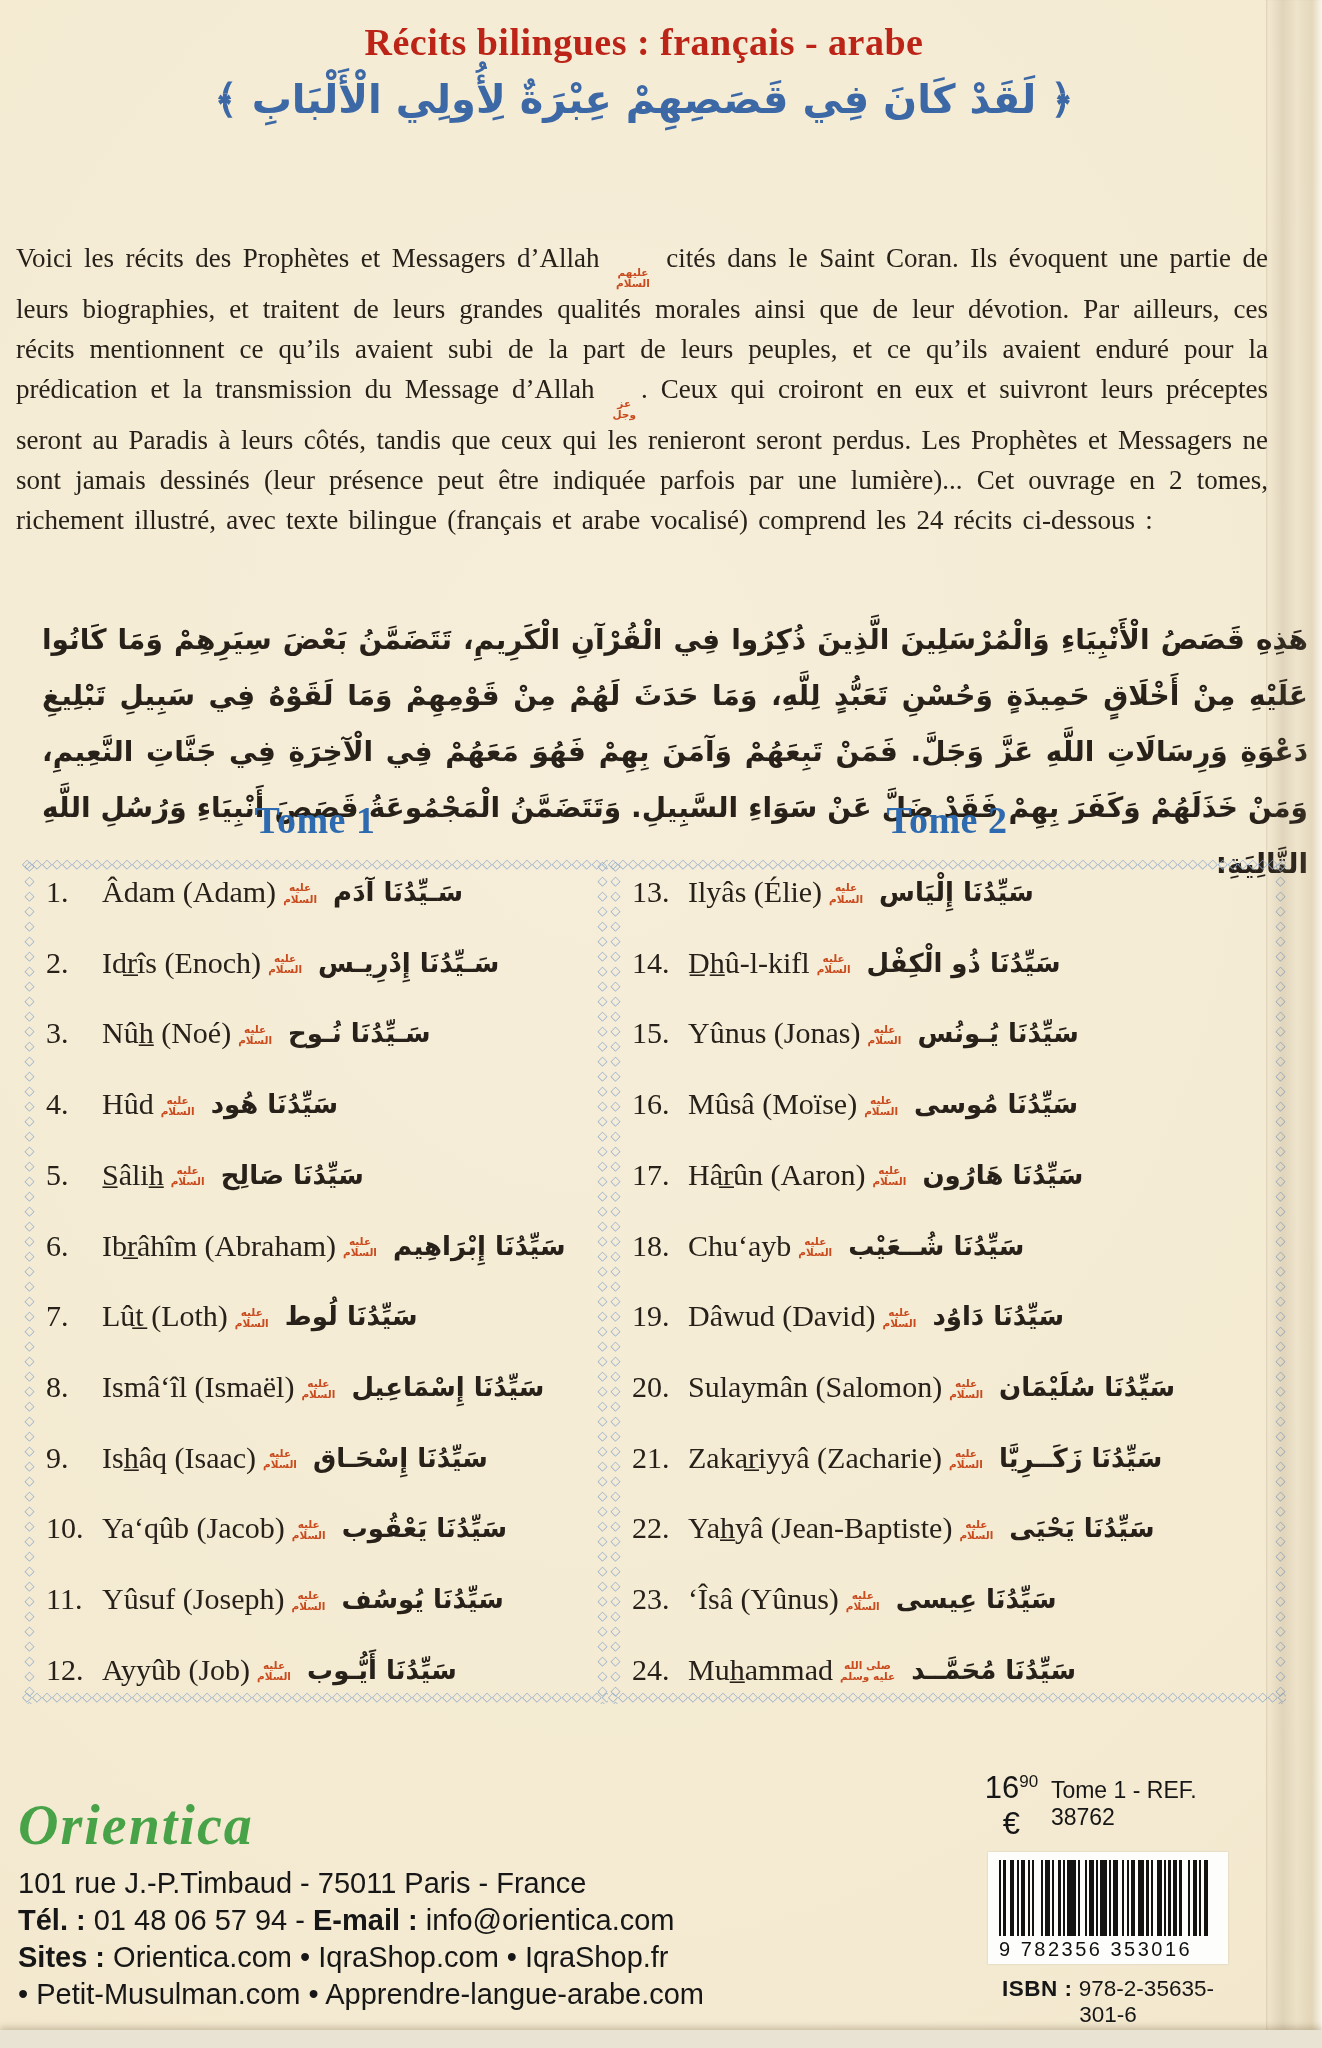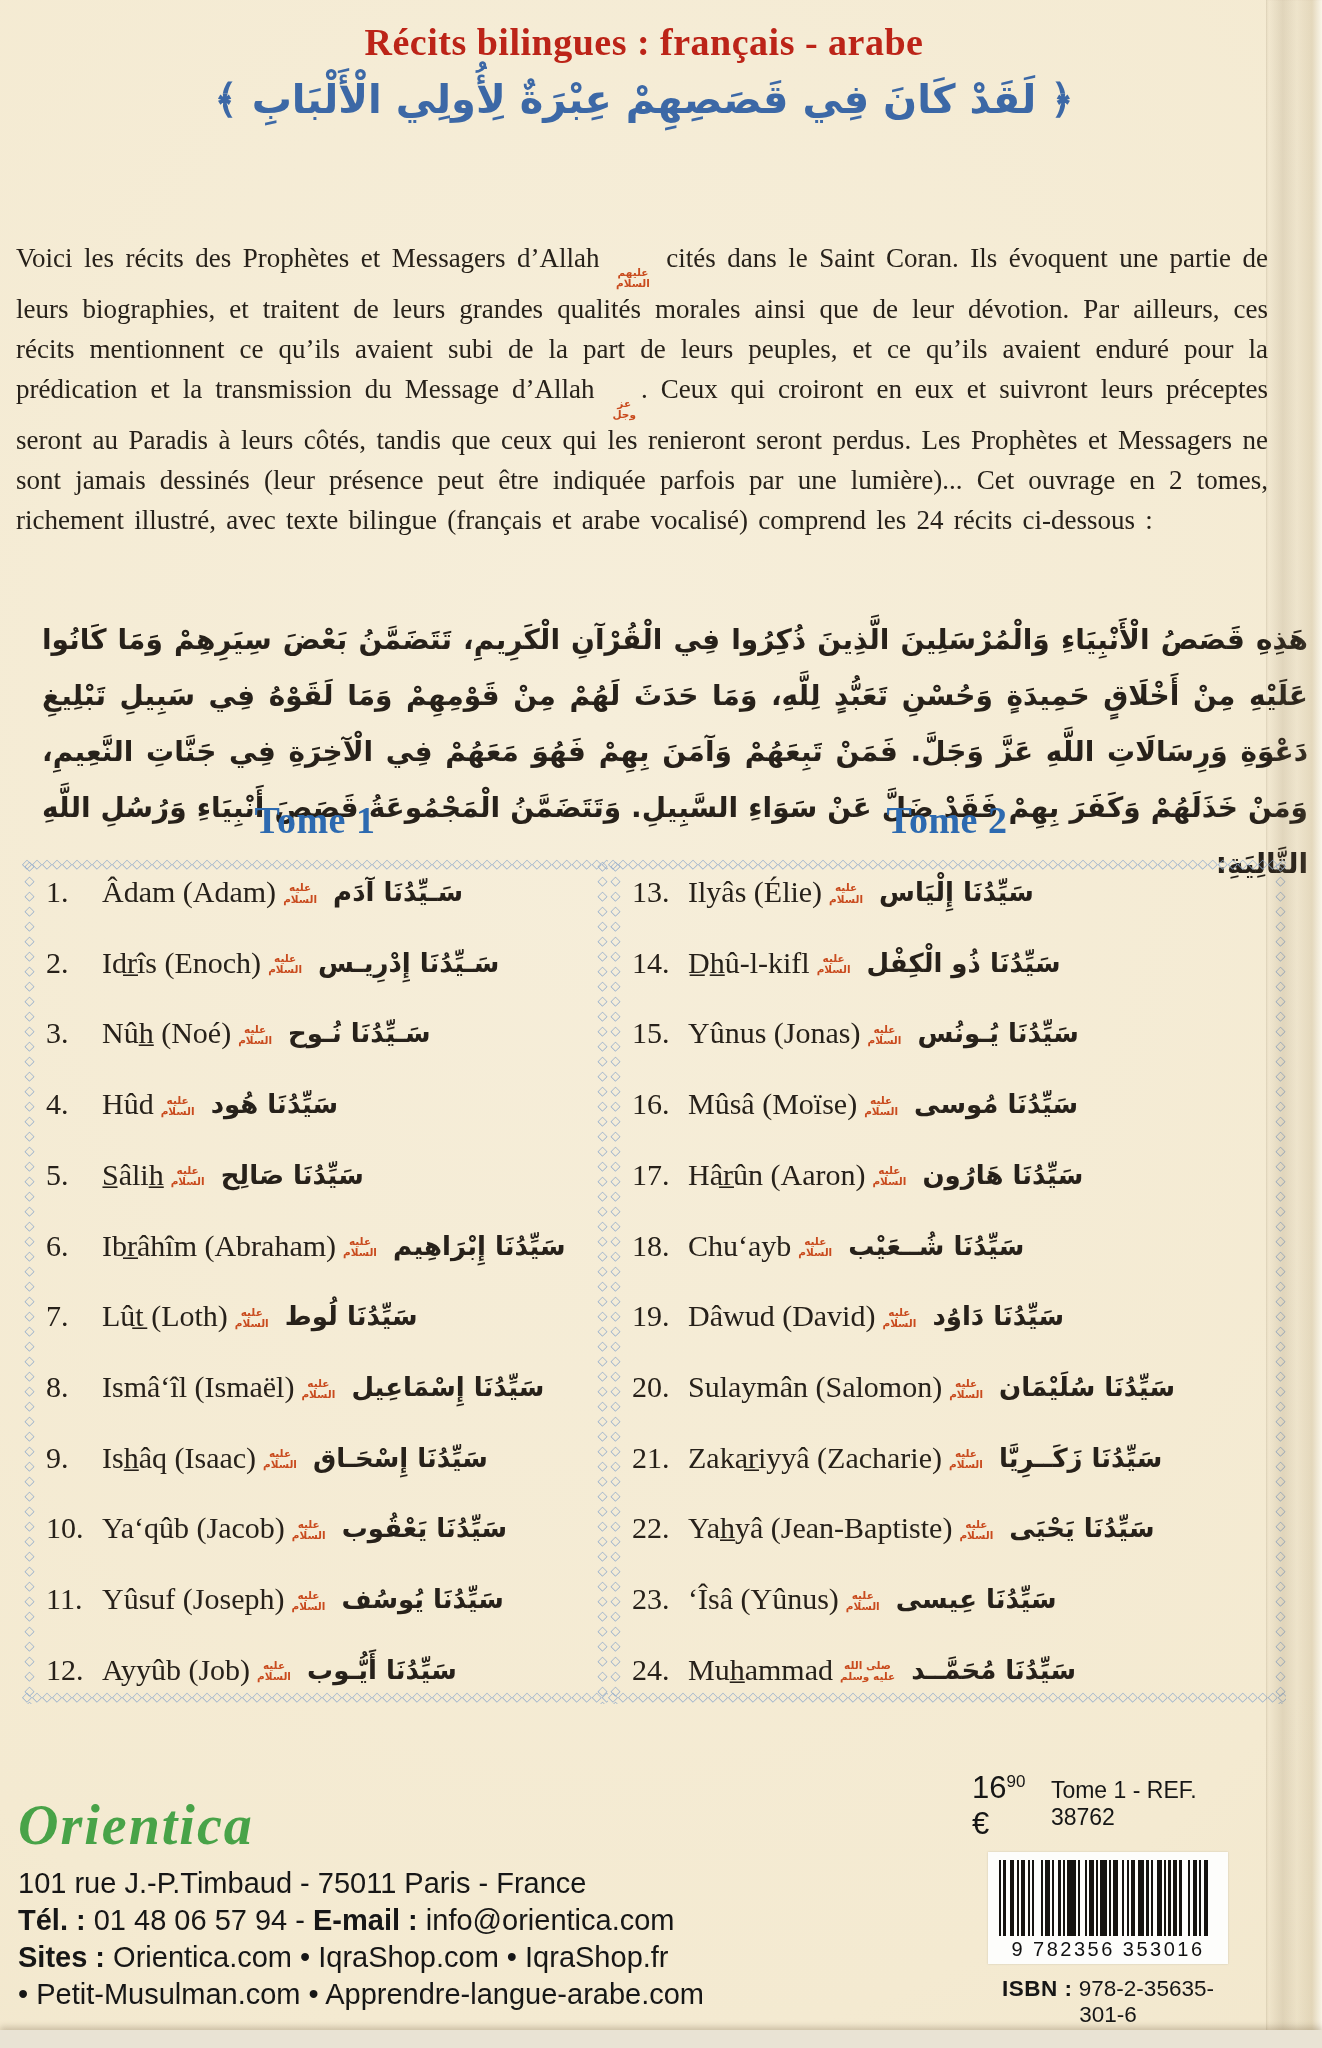--- a/index.html
+++ b/index.html
@@ -60,26 +60,26 @@
   .item .ar{font-family:"DejaVu Sans",sans-serif; font-weight:bold; font-size:26px; direction:rtl;}
   .item .stamp{vertical-align:middle; margin:0 7px;}
   
   .footer-left{position:absolute; left:18px; top:1797px; width:880px; font-family:"Liberation Sans",sans-serif;}
   .logo{font-family:"Liberation Serif",serif; font-style:italic; font-weight:bold;
     color:var(--logo-green); font-size:56px; letter-spacing:2px; line-height:1;}
   .addr{margin-top:12px; font-size:29px; line-height:37px; color:#161616;}
   .footer-right{position:absolute; left:972px; top:1770px; width:294px;
     font-family:"Liberation Sans",sans-serif; color:#161616;}
   .price-row{display:flex; justify-content:space-between; align-items:baseline;}
-  .price{font-size:31px;} .price sup{font-size:17px;}
+  .price{font-size:31px;text-align:center;} .price sup{font-size:17px;}
   .ref-txt{font-size:23px;}
   .barcode{margin:10px 0 0 16px; width:240px; background:#fdfdfb; padding:8px 11px 3px;
     box-shadow:0 0 2px rgba(0,0,0,.15);}
   .bars{width:218px; height:76px;}
-  .digits{font-size:20px; letter-spacing:2.5px; text-align:center; color:#111; padding-top:2px;
+  .digits{font-size:20px; letter-spacing:2.5px; text-align:left; color:#111; padding-top:2px;
     font-family:"Liberation Sans",sans-serif;}
   .isbn{margin:12px 0 0 16px; width:240px; text-align:center; font-size:22.5px;}
   .isbn b{letter-spacing:.5px;}
 </style>
 </head>
 <body>
 
 <div class="page">
 
   <header class="hdr">

